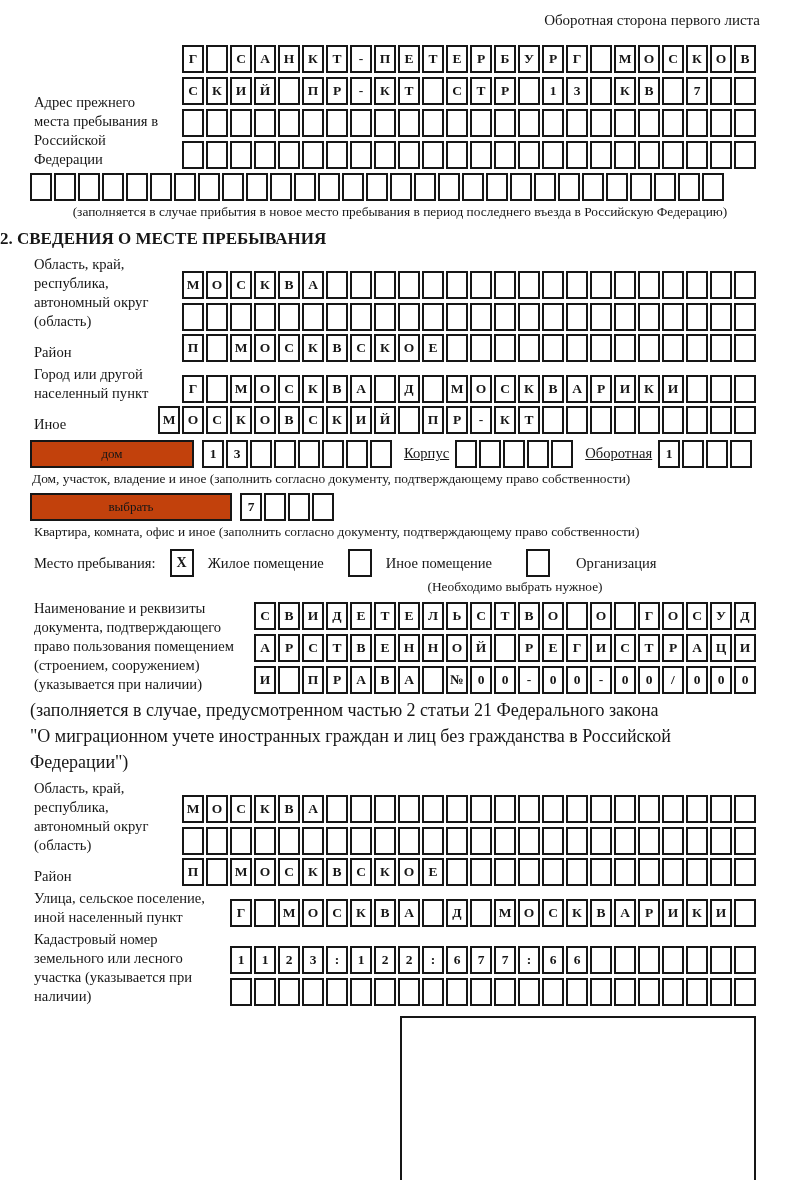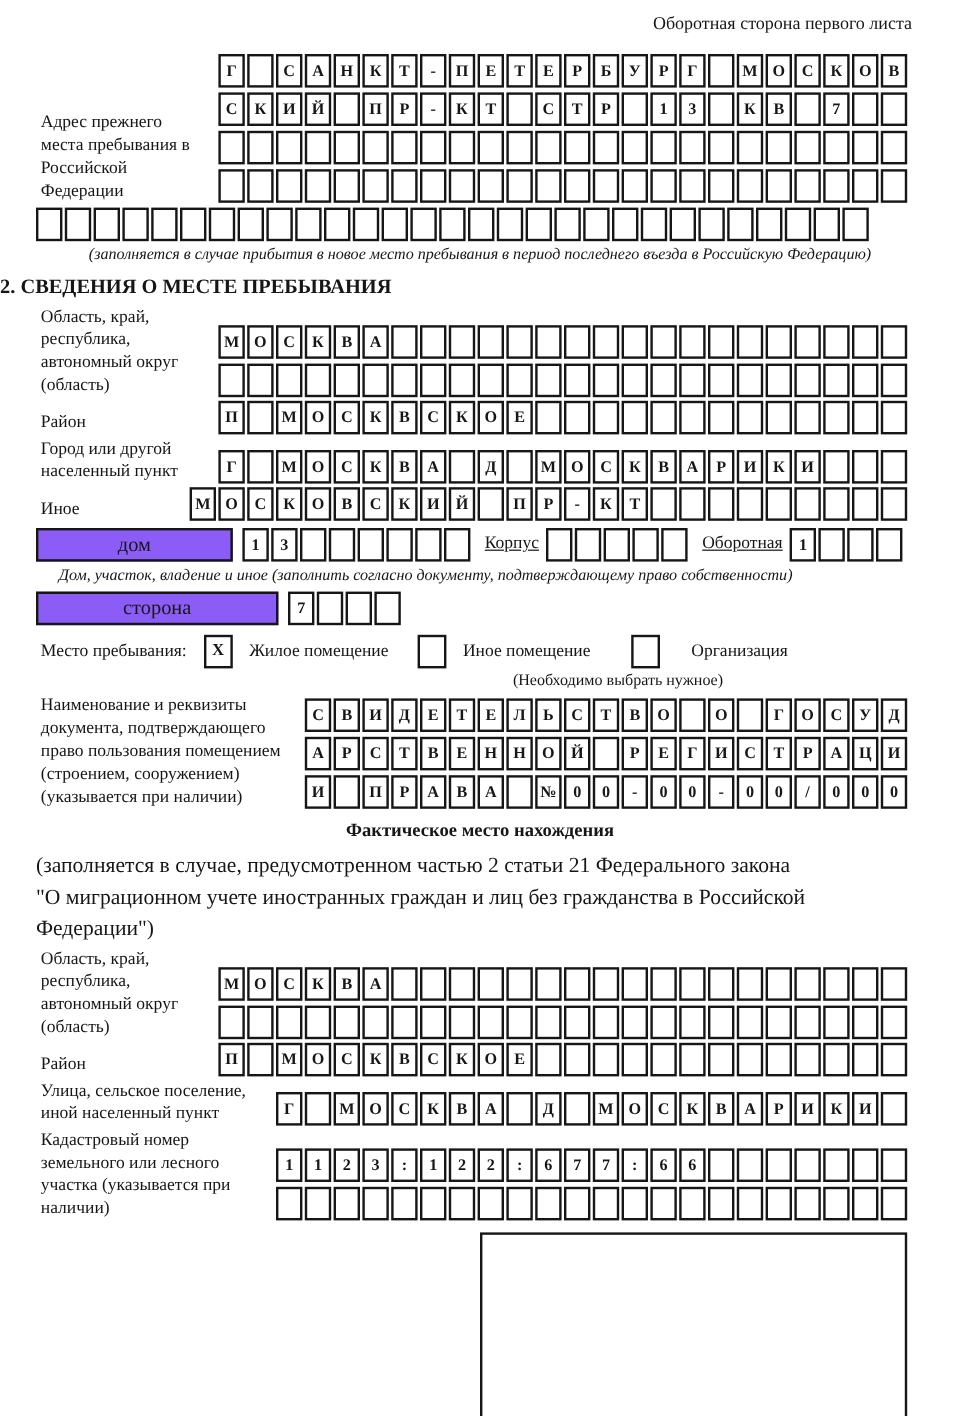--- a/index.html
+++ b/index.html
@@ -20,29 +20,29 @@
   .cellrow{ display:flex; gap:2px; justify-content:flex-end;}
   .cell{
     width:18px; height:24px; border:2px solid #161616; box-sizing:content-box;
     display:flex; align-items:center; justify-content:center;
     font-size:13.5px; font-weight:bold; background:#fff;
   }
 
   .fullrow{ padding:0 44px 0 30px; margin-top:4px; display:flex;}
   .fullrow .cellrow{ width:100%; justify-content:flex-start; gap:2px;}
 
-  .caption{ text-align:center; font-size:13.4px; margin:3px 10px 6px 10px; line-height:1.25;font-style:italic;}
+  .caption{ text-align:center; font-size:13.4px; margin:3px 10px 6px 10px; line-height:1.25;}
   .sec-title{ text-align:left; font-weight:bold; font-size:17px; margin:8px 0 6px 0;}
   .fact-title{ text-align:center; font-weight:bold; font-size:15.5px; margin:10px 0 6px 0;}
 
   
   .dom-row{ display:flex; align-items:center; padding:0 44px 0 30px; margin-top:6px;}
   .named-box{
     border:2px solid #161616; height:24px; display:flex; align-items:center; justify-content:center;
-    font-size:17px; background:#8b5cf6;
+    font-size:13px; background:#c2410c;
   }
   .dom-box{ width:160px; margin-right:8px;}
   .kv-box{ width:198px; margin-right:8px;}
   .inline-label{ font-size:14.6px; margin:0 6px 0 12px;text-decoration:underline;}
 
   .kv-row{ display:flex; align-items:center; padding:0 44px 0 30px; margin-top:6px;}
 
   
   .mesto-row{ display:flex; align-items:center; padding:0 44px 0 34px; margin-top:8px; font-size:14.6px;}
   .checkbox{
@@ -386,31 +386,32 @@
         <div class="cell"></div>
       </div>
     <div class="inline-label">Оборотная</div>
     <div class="cellrow">
         <div class="cell">1</div>
         <div class="cell"></div>
         <div class="cell"></div>
         <div class="cell"></div>
       </div>
   </div>
-  <div class="caption" style="text-align:left; margin-left:49px;">Дом, участок, владение и иное (заполнить согласно документу, подтверждающему право собственности)</div>
+  <div class="caption" style="text-align:left; margin-left:32px;">Дом, участок, владение и иное (заполнить согласно документу, подтверждающему право собственности)</div>
 
   <div class="kv-row">
-    <div class="named-box kv-box">сторона</div>
+    <div class="named-box kv-box">выбрать</div>
     <div class="cellrow">
         <div class="cell">7</div>
         <div class="cell"></div>
         <div class="cell"></div>
         <div class="cell"></div>
       </div>
   </div>
+  <div class="caption" style="text-align:left; margin-left:34px;">Квартира, комната, офис и иное (заполнить согласно документу, подтверждающему право собственности)</div>
 
   <div class="mesto-row">
     <span>Место пребывания:</span>
     <span class="checkbox">X</span>
     <span>Жилое помещение</span>
     <span class="checkbox" style="margin-left:24px;"></span>
     <span>Иное помещение</span>
     <span class="checkbox" style="margin-left:34px; margin-right:26px;"></span>
     <span>Организация</span>
   </div>
@@ -484,21 +485,20 @@
           <div class="cell">0</div>
           <div class="cell">0</div>
           <div class="cell">/</div>
           <div class="cell">0</div>
           <div class="cell">0</div>
           <div class="cell">0</div>
         </div>
     </div>
   </div>
 
-  <div class="fact-title">Фактическое место нахождения</div>
   <div class="fact-note">(заполняется в случае, предусмотренном частью 2 статьи 21 Федерального закона</div>
   <div class="fact-note" style="margin-bottom:4px;">"О миграционном учете иностранных граждан и лиц без гражданства в Российской Федерации")</div>
 
   <div class="field">
     <div class="flabel" style="width:120px;">Область, край, республика, автономный округ (область)</div>
     <div class="fcells">
       <div class="cellrow">
           <div class="cell">М</div>
           <div class="cell">О</div>
           <div class="cell">С</div>

